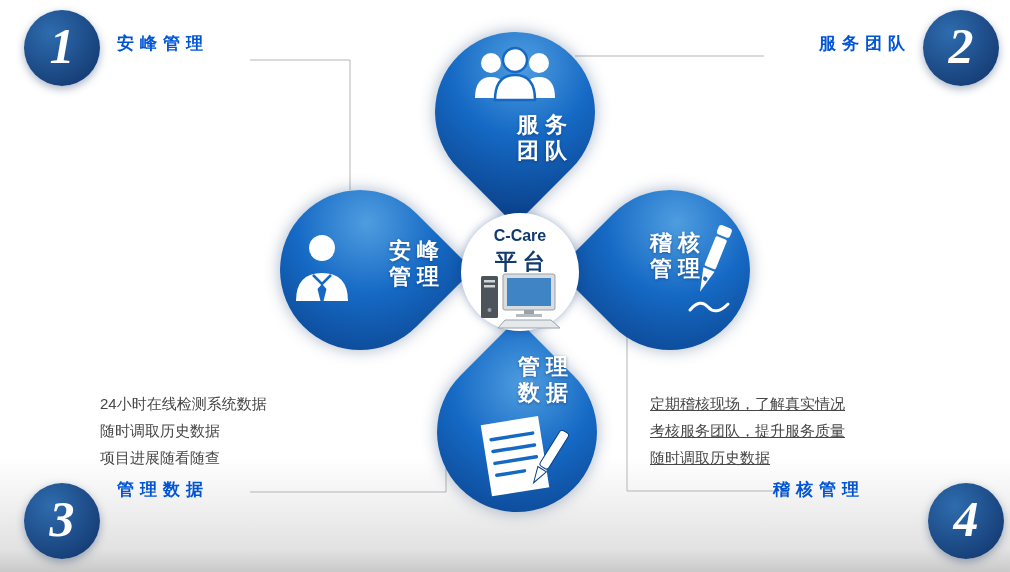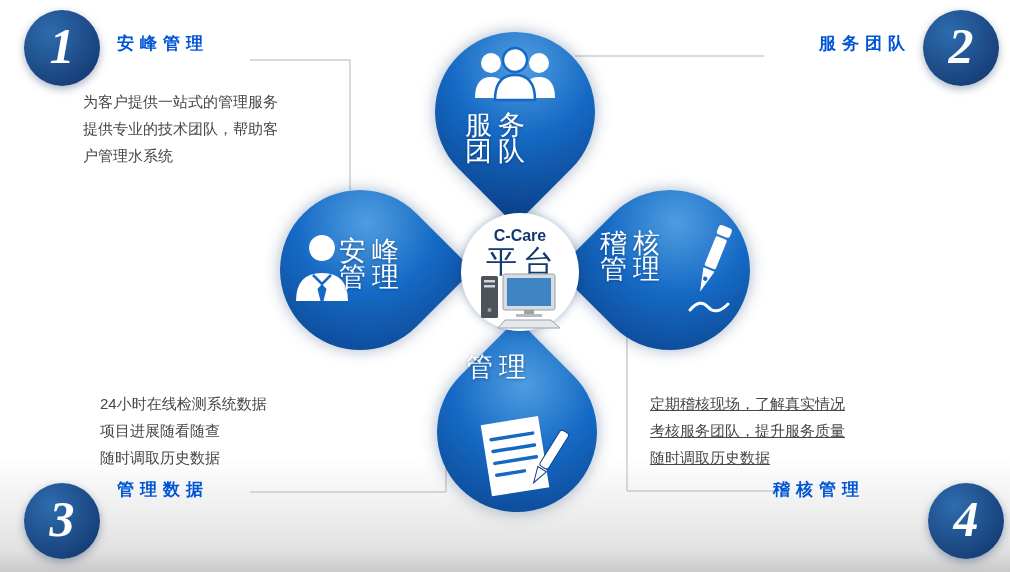--- a/index.html
+++ b/index.html
@@ -39,28 +39,28 @@
     border-radius: 50%; background: #fff; z-index: 2;
     box-shadow: 0 0 10px rgba(20, 60, 120, 0.4);
     display: flex; flex-direction: column; align-items: center;
     padding-top: 10px;
   }
   .center-title {
     font-size: 16px; font-weight: bold; color: var(--center-text, #123a6e);
     line-height: 26px;
   }
   .center-subtitle {
-    font-size: 31px; font-weight: normal; color: var(--center-text, #123a6e);
+    font-size: 22px; font-weight: bold; color: var(--center-text, #123a6e);
     letter-spacing: 6px; padding-left: 6px; line-height: 25px;
   }
   .icon { position: absolute; z-index: 3; overflow: visible; }
 
   .petal-label {
-    position: absolute; z-index: 3; text-align: left;
-    color: #ffffff; font-weight: normal; font-size: 27px; line-height: 26px;
+    position: absolute; z-index: 3; text-align: right;
+    color: #ffffff; font-weight: bold; font-size: 22px; line-height: 26px;
     letter-spacing: 6px; padding-left: 6px;
     text-shadow: 0 1px 3px rgba(0, 30, 80, 0.45);
   }
 
   .badge {
     position: absolute; width: 76px; height: 76px; border-radius: 50%; z-index: 2;
     background: radial-gradient(circle at 35% 30%,
       var(--badge-light, #2e6cae) 0%, var(--badge-dark, #163e77) 78%);
     box-shadow: 0 3px 8px rgba(10, 40, 90, 0.35);
     display: flex; align-items: center; justify-content: center;
@@ -149,20 +149,21 @@
   <div class="petal-label" style="left:333px; top:238px; width:112px;">
     <div>安峰</div>
     <div>管理</div>
   </div>
   <div class="petal-label" style="left:594px; top:230px; width:112px;">
     <div>稽核</div>
     <div>管理</div>
   </div>
   <div class="petal-label" style="left:460px; top:354px; width:114px;">
     <div>管理</div>
+    <div>数据</div>
   </div>
 
   <div class="center-circle">
     <div class="center-title">C-Care</div>
     <div class="center-subtitle">平台</div>
     <svg width="90" height="54" viewBox="0 0 90 54" style="overflow:visible">
       <rect x="6" y="2" width="17" height="42" rx="1.5" fill="#4d535a"></rect>
       <rect x="9" y="6" width="11" height="2.5" fill="#cfd4d9"></rect>
       <rect x="9" y="11" width="11" height="2.5" fill="#cfd4d9"></rect>
       <circle cx="14.5" cy="36" r="2" fill="#9aa1a8"></circle>
@@ -171,39 +172,34 @@
       <rect x="49" y="36" width="10" height="4" fill="#9aa1a8"></rect>
       <rect x="41" y="40" width="26" height="3" fill="#b6bbc0"></rect>
       <path d="M30 46 h46 l9 8 h-62 z" fill="#e6e9ec" stroke="#9aa1a8"></path>
     </svg>
   </div>
 
   <div class="badge" style="left:24px; top:10px;">
     <span>1</span>
   </div>
   <div class="heading" style="left:117px; top:30px;">安峰管理</div>
-  <div class="body-text" style="left:83px; top:88px;">
-    <div>为客户提供一站式的管理服务</div>
-    <div>提供专业的技术团队，帮助客</div>
-    <div>户管理水系统</div>
-  </div>
 
   <div class="badge" style="left:923px; top:10px;">
     <span>2</span>
   </div>
   <div class="heading" style="right:99px; top:30px;">服务团队</div>
 
   <div class="badge" style="left:24px; top:483px;">
     <span>3</span>
   </div>
   <div class="heading" style="left:117px; top:476px;">管理数据</div>
   <div class="body-text" style="left:100px; top:390px;">
     <div>24小时在线检测系统数据</div>
+    <div>随时调取历史数据</div>
     <div>项目进展随看随查</div>
-    <div>随时调取历史数据</div>
   </div>
 
   <div class="badge" style="left:928px; top:483px;">
     <span>4</span>
   </div>
   <div class="heading" style="left:773px; top:476px;">稽核管理</div>
   <div class="body-text" style="left:650px; top:390px;text-decoration:underline;">
     <div>定期稽核现场，了解真实情况</div>
     <div>考核服务团队，提升服务质量</div>
     <div>随时调取历史数据</div>

